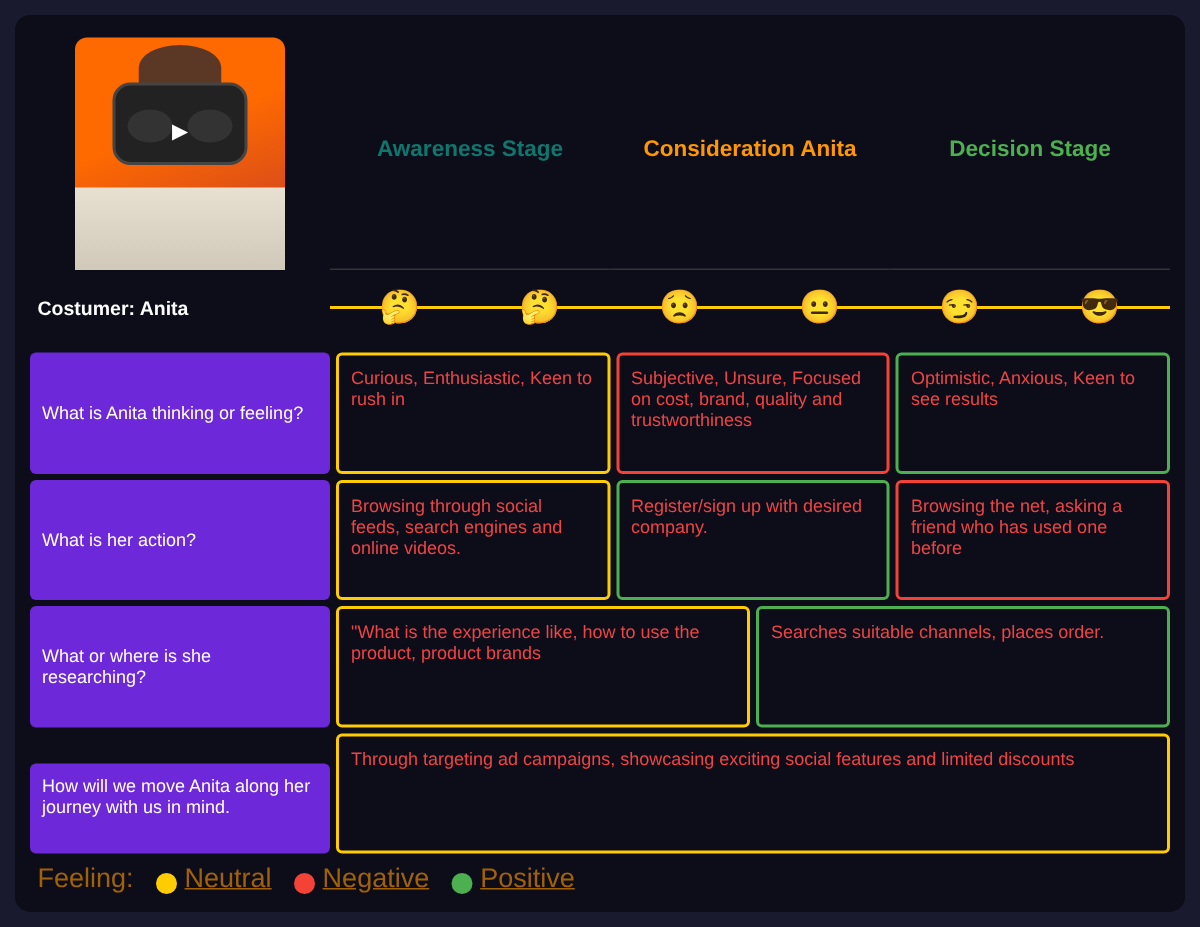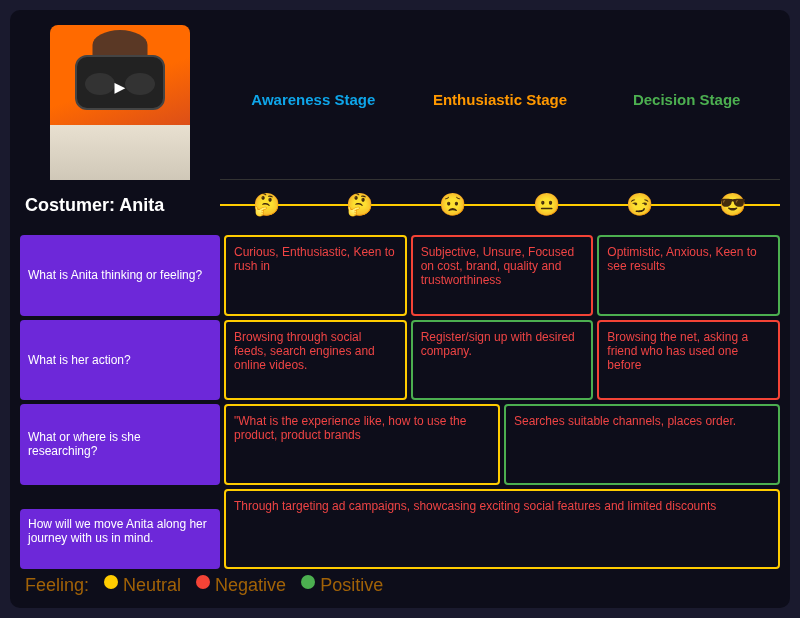--- a/index.html
+++ b/index.html
@@ -99,21 +99,21 @@
       display: flex;
       flex: 1;
       margin-left: 0;
     }
     .stage-header {
       flex: 1;
       display: flex;
       align-items: center;
       justify-content: center;
       text-align: center;
-      color: #0ea5e9;
+      color: #0f766e;
       font-weight: bold;
       font-size: 15px;
       padding: 10px 5px;
       border-bottom: 1px solid #333;
     }
     .stage-header.consideration { color: #ff9800; }
     .stage-header.decision { color: #4caf50; }
 
     
     .journey-row {
@@ -121,21 +121,21 @@
       align-items: center;
       margin: 0 0 5px 0;
       height: 50px;
       position: relative;
     }
     .customer-label {
       width: 200px;
       min-width: 200px;
       color: #fff;
       font-weight: bold;
-      font-size: 18px;
+      font-size: 13px;
       padding-left: 5px;
     }
     .journey-line-area {
       flex: 1;
       position: relative;
       height: 100%;
       display: flex;
       align-items: center;
     }
     .journey-line {
@@ -212,22 +212,23 @@
     .legend {
       display: flex;
       align-items: center;
       gap: 15px;
       padding: 6px 5px 2px 5px;
       color: #a16207;
       font-size: 18px;
     }
     .legend-item {
       display: flex;
-      align-items: flex-start;
+      align-items: flex-end;
       gap: 5px;
+      text-decoration: underline;
     }
     .legend-dot {
       width: 14px;
       height: 14px;
       border-radius: 50%;
     }
     .legend-dot.yellow { background: #ffcc00; }
     .legend-dot.red { background: #f44336; }
     .legend-dot.green { background: #4caf50; }
   </style>
@@ -244,21 +245,21 @@
         <div class="vr-headset">
           <div class="vr-lens left"></div>
           <div class="vr-lens right"></div>
           <span class="vr-arrow">▶</span>
         </div>
         <div class="body-bottom"></div>
       </div>
     </div>
     <div class="stage-headers">
       <div class="stage-header">Awareness Stage</div>
-      <div class="stage-header consideration">Enthusiastic Stage</div>
+      <div class="stage-header consideration">Consideration Anita</div>
       <div class="stage-header decision">Decision Stage</div>
     </div>
   </div>
 
   <div class="journey-row">
     <div class="customer-label">Costumer: Anita</div>
     <div class="journey-line-area">
       <div class="journey-line"></div>
       <div class="emoji-stops">
         <span class="emoji-stop">🤔</span>

